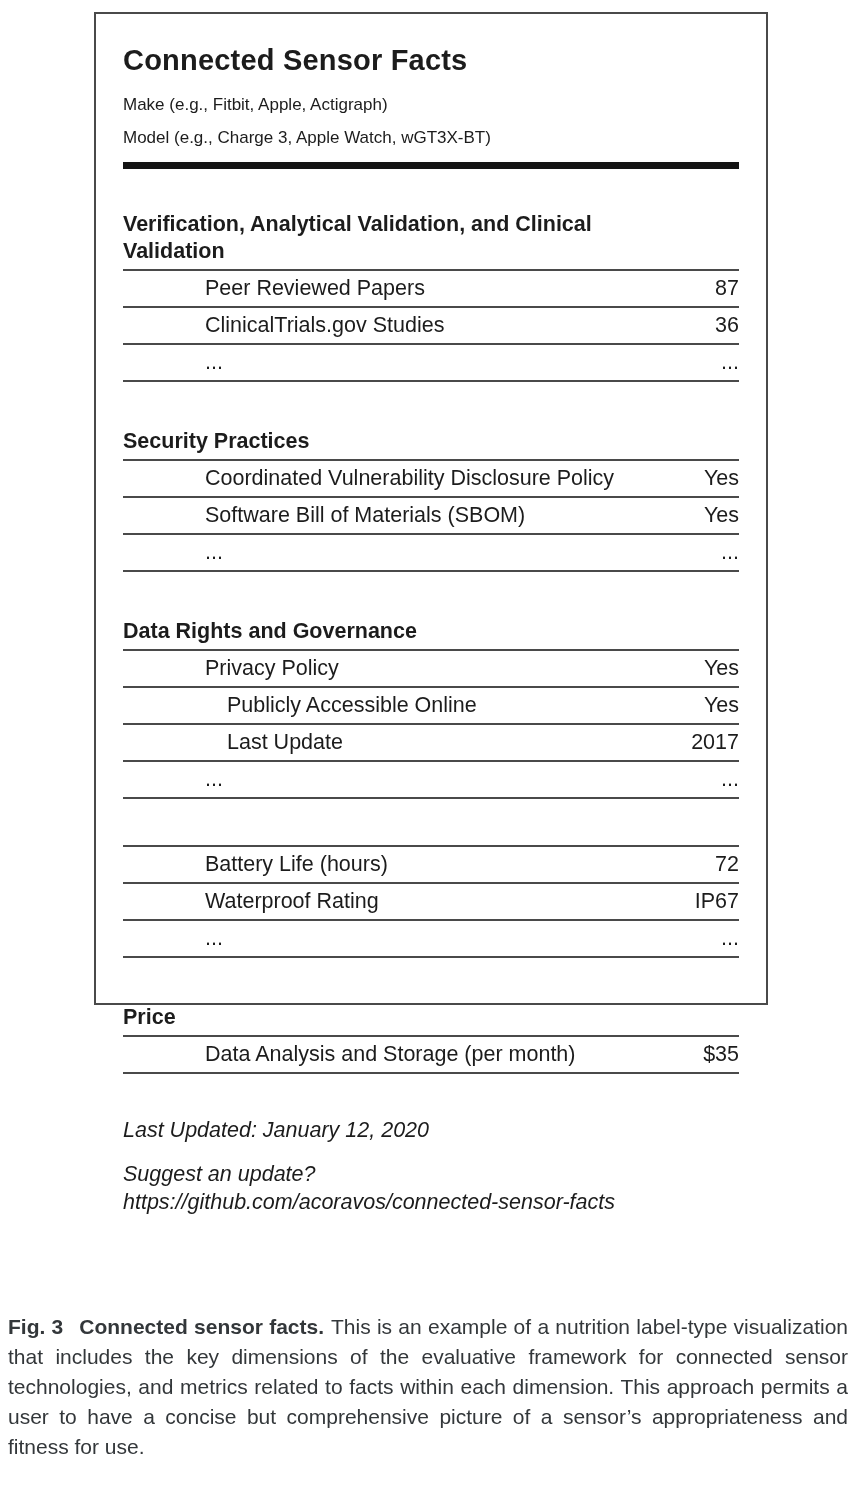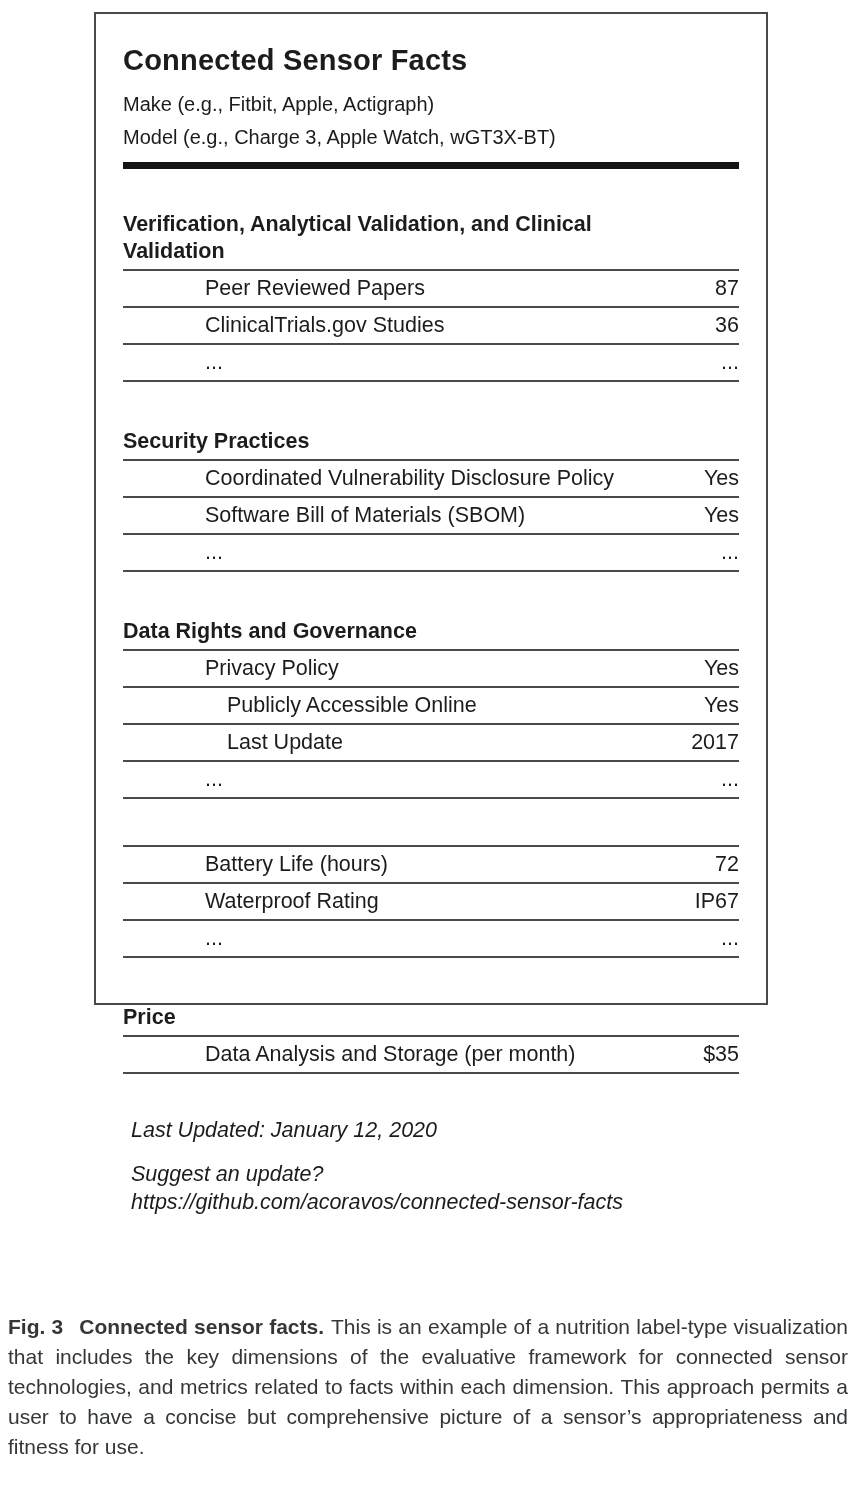--- a/index.html
+++ b/index.html
@@ -31,21 +31,21 @@
 
   .label-title {
     font-size: 29px;
     font-weight: 700;
     letter-spacing: 0.2px;
     margin: 6px 0 12px 0;
     line-height: 32px;
   }
 
   .id-line {
-    font-size: 20px;
+    font-size: 17px;
     line-height: 33px;
   }
 
   .thick-bar {
     height: 7px;
     background: var(--thick-bar, #141414);
     margin-top: 8px;
   }
 
   .section { margin-top: 46px; }
@@ -73,21 +73,20 @@
   }
   .row .lbl.ind1 { padding-left: 82px; }
   .row .lbl.ind2 { padding-left: 104px; }
   .row .val { text-align: left; white-space: nowrap; }
 
   .label-footer {
     margin-top: 42px;
     font-style: italic;
     font-size: 21.5px;
     line-height: 28px;
-    margin-left: 8px;
   }
   .footer-updated { margin-bottom: 16px; }
 
   
   .caption {
     position: absolute;
     left: 8px;
     top: 1312px;
     width: 840px;
     font-size: 21px;

